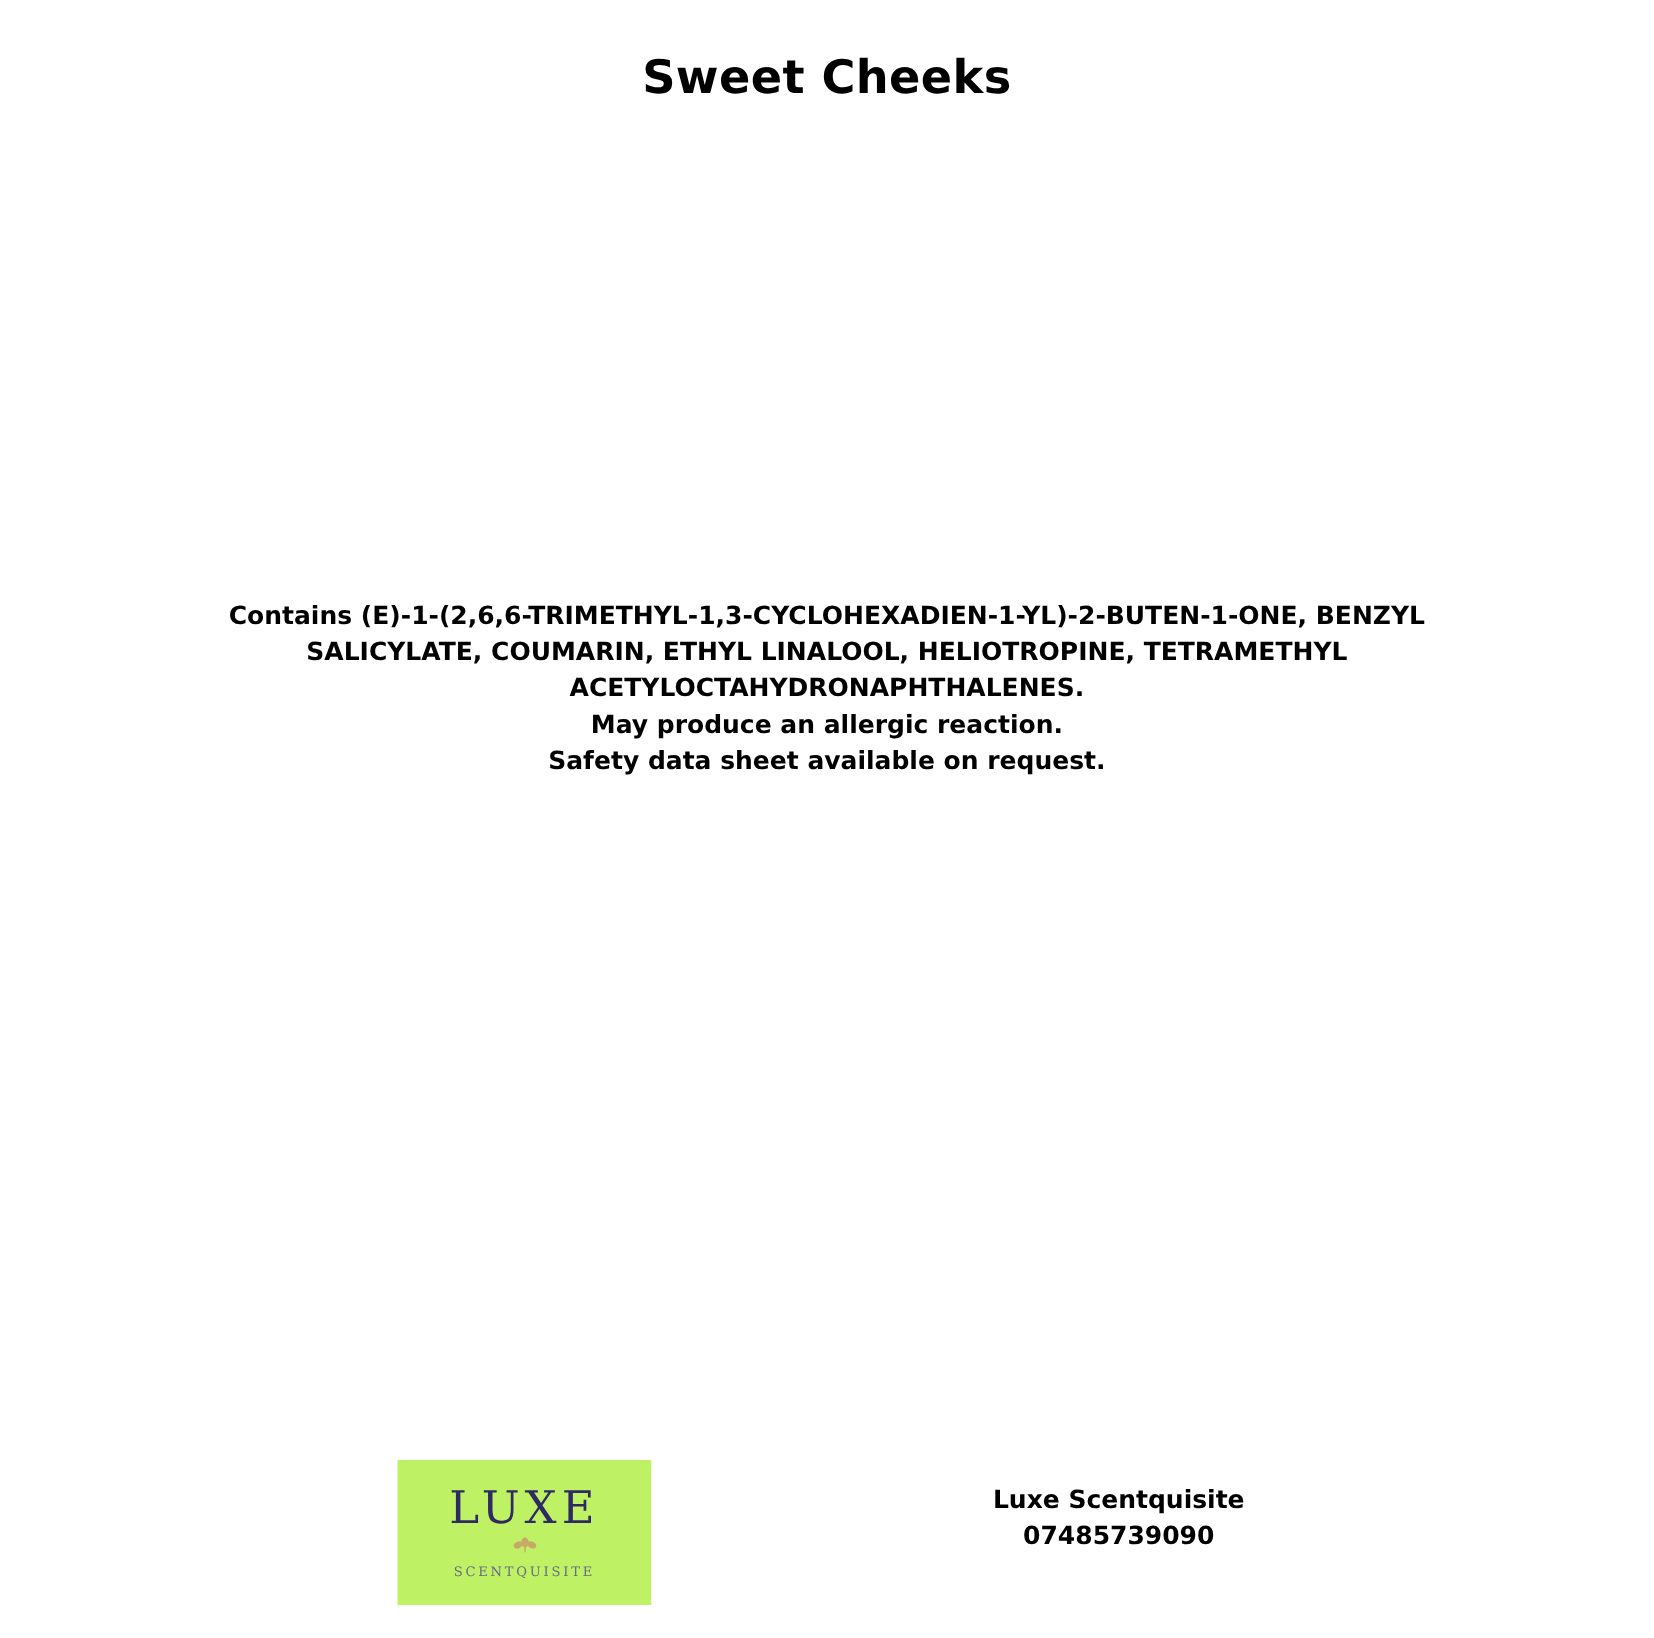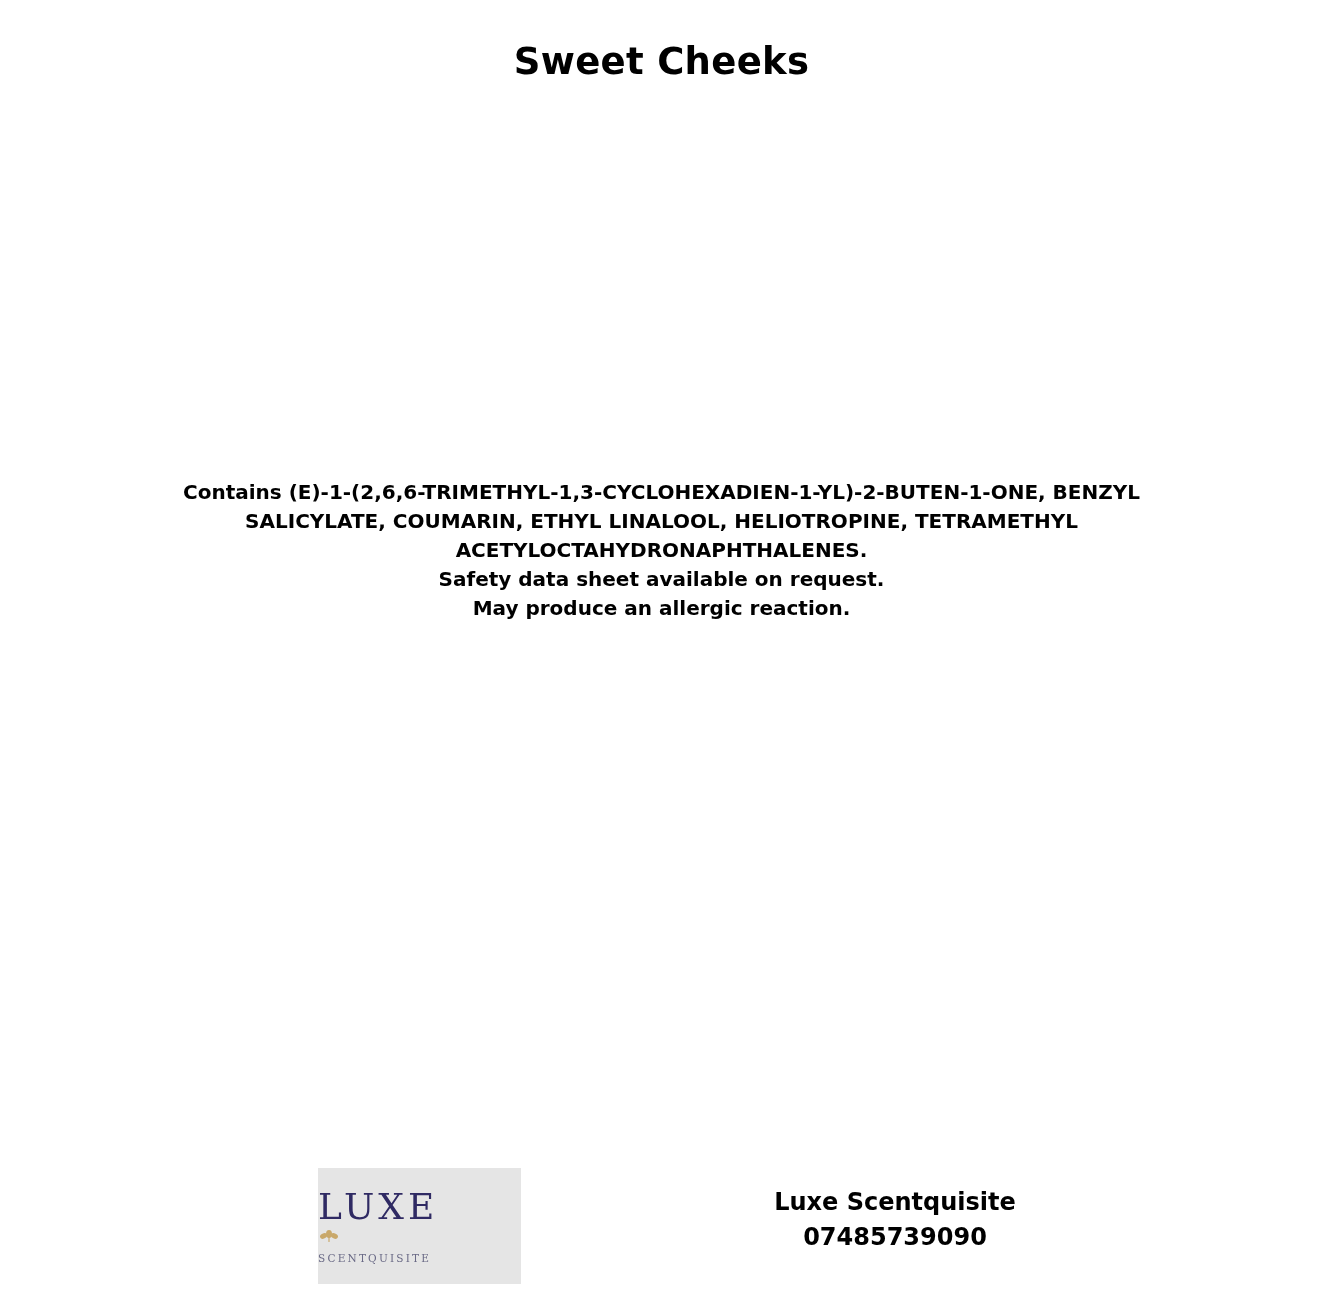--- a/index.html
+++ b/index.html
@@ -53,23 +53,24 @@
   .allergen-line {
     margin-top: 0;
   }
 
   .logo-box {
     position: absolute;
     left: 318px;
     top: 1168px;
     width: 203px;
     height: 116px;
-    background: #e5e5e5;
+    background: #bef264;
     display: flex;
     flex-direction: column;
+    align-items: center;
     justify-content: center;
   }
 
   .logo-word {
     font-family: "DejaVu Serif", serif;
     font-size: 36px;
     letter-spacing: 4px;
     color: #2f2a63;
     line-height: 1;
   }
@@ -86,36 +87,36 @@
     letter-spacing: 2.2px;
     color: #6a6a86;
   }
 
   .company-block {
     position: absolute;
     left: 700px;
     top: 1185px;
     width: 390px;
     text-align: center;
-    font-size: 24px;
+    font-size: 20px;
     font-weight: bold;
     line-height: 1.45;
   }
 </style>
 </head>
 <body>
 
 <div class="page">
 
   <div class="product-title">Sweet Cheeks</div>
 
   <div class="allergen-block">
     <div class="allergen-contains">Contains (E)-1-(2,6,6-TRIMETHYL-1,3-CYCLOHEXADIEN-1-YL)-2-BUTEN-1-ONE, BENZYL SALICYLATE, COUMARIN, ETHYL LINALOOL, HELIOTROPINE, TETRAMETHYL ACETYLOCTAHYDRONAPHTHALENES.</div>
+    <div class="allergen-line">May produce an allergic reaction.</div>
     <div class="allergen-line">Safety data sheet available on request.</div>
-    <div class="allergen-line">May produce an allergic reaction.</div>
   </div>
 
   <div class="logo-box">
     <div class="logo-word">LUXE</div>
     <div class="logo-mark">
       <svg width="22" height="14" viewBox="0 0 22 14" aria-hidden="true">
         <g fill="#c9a86a">
           <ellipse cx="11" cy="5" rx="3" ry="4"></ellipse>
           <ellipse cx="5.5" cy="7" rx="3.6" ry="2.6" transform="rotate(-25 5.5 7)"></ellipse>
           <ellipse cx="16.5" cy="7" rx="3.6" ry="2.6" transform="rotate(25 16.5 7)"></ellipse>

